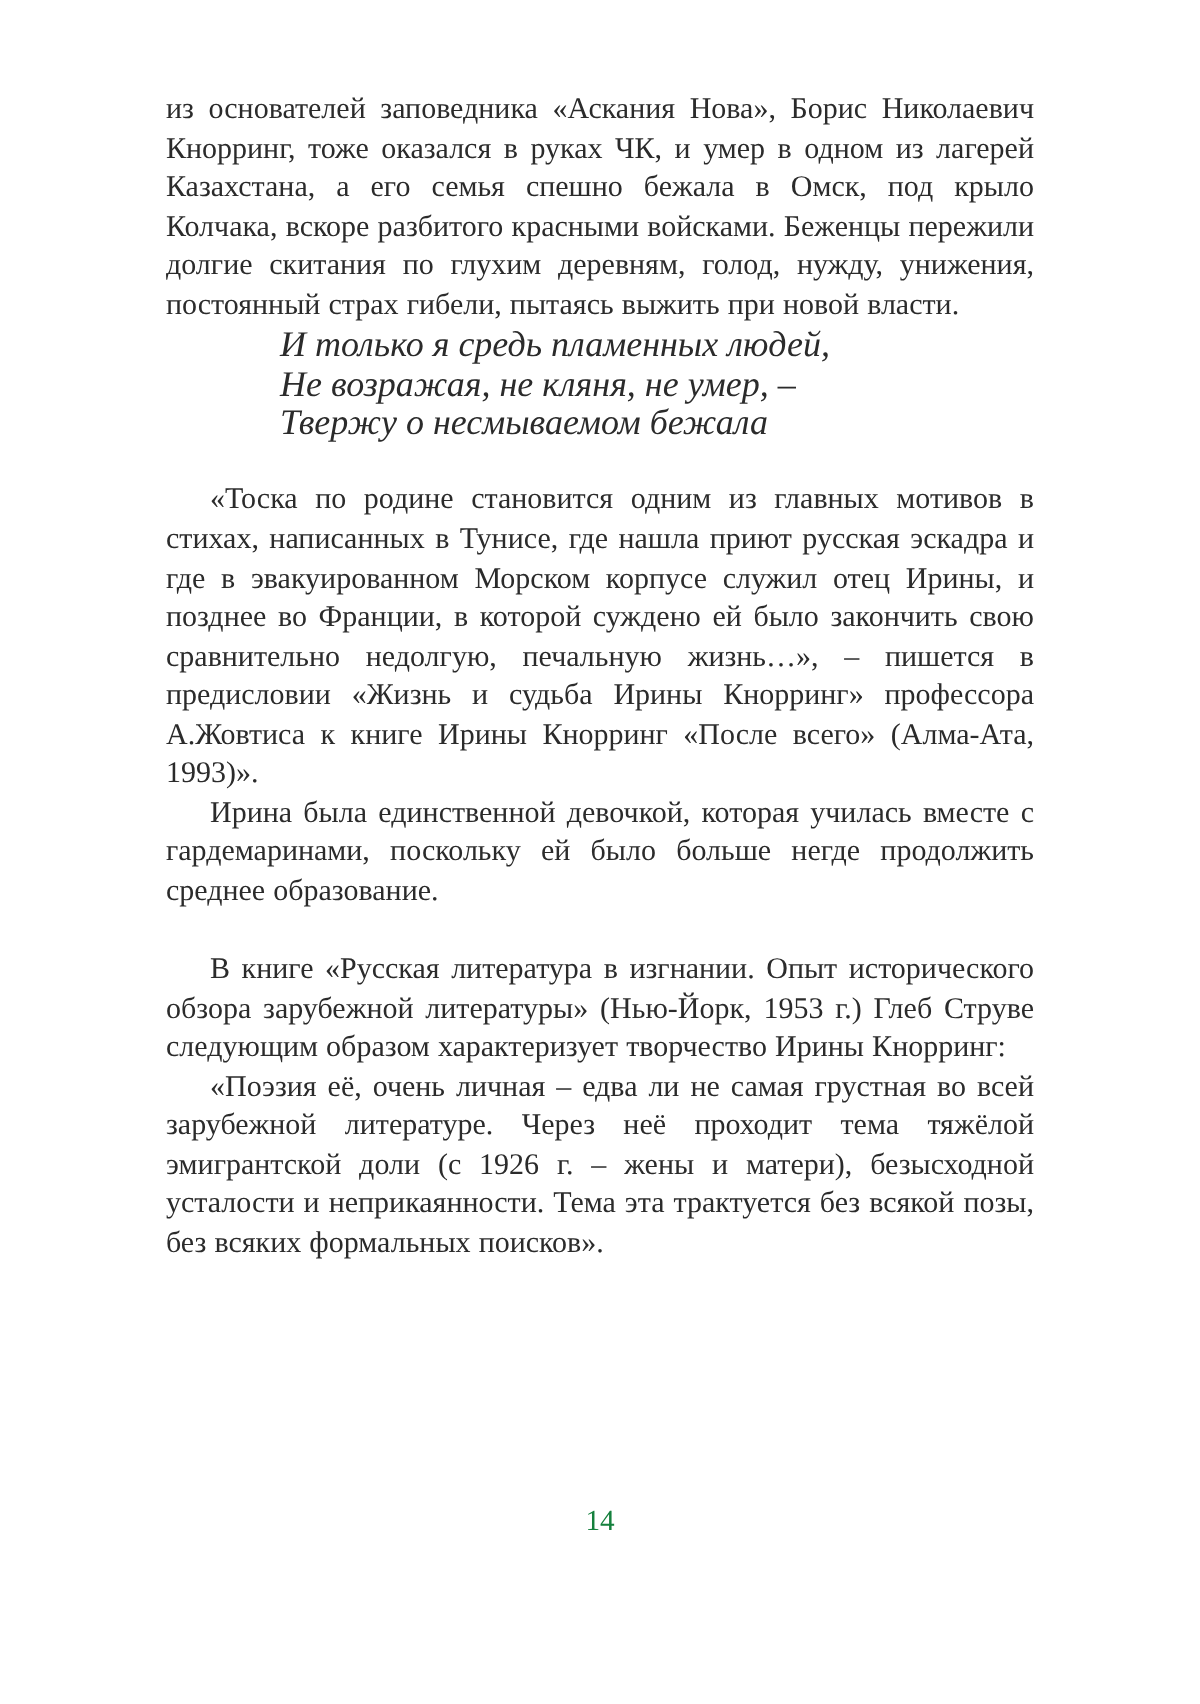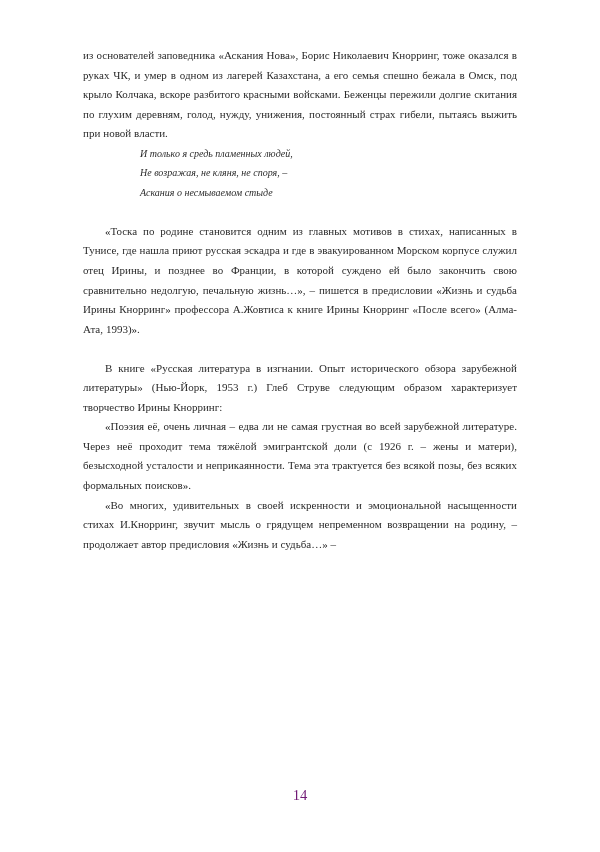--- a/index.html
+++ b/index.html
@@ -21,79 +21,79 @@
     box-sizing: border-box;
   }
   .text-column {
     position: absolute;
     left: 83px;
     top: 46px;
     width: 434px;
   }
   p.body-par {
     margin: 0;
-    font-size: 11px;
+    font-size: 15px;
     line-height: 19.55px;
     text-align: justify;
     text-indent: 22px;
     hyphens: manual;
     -webkit-hyphens: manual;
     word-spacing: 0.02em;
   }
   p.body-par.no-indent {
     text-indent: 0;
   }
   p.body-par.gap-before {
     margin-top: 19.55px;
   }
   .verse {
     margin: 0;
     padding-left: 57px;
   }
   .verse-line {
     margin: 0;
-    font-size: 10px;
+    font-size: 18px;
     line-height: 19.55px;
     font-style: italic;
     text-align: left;
     white-space: nowrap;
   }
   .folio {
     position: absolute;
     left: 0;
-    top: 786px;
+    top: 752px;
     width: 600px;
     text-align: center;
     font-size: 14.6px;
     line-height: 19.55px;
-    color: #701a75;
+    color: #15803d;
   }
 </style>
 </head>
 <body>
 
 <div class="page">
 
   <div class="text-column">
 
     <p class="body-par no-indent">из основателей заповедника «Аскания Нова», Борис Николаевич Кнорринг, тоже оказался в руках ЧК, и умер в одном из лагерей Казахстана, а его семья спешно бежала в Омск, под крыло Колчака, вскоре разбитого красными войсками. Беженцы пережили долгие скитания по глухим деревням, голод, нужду, унижения, постоянный страх гибели, пытаясь выжить при новой власти.</p>
 
 
     <div class="verse">
       <p class="verse-line">И только я средь пламенных людей,</p>
-      <p class="verse-line">Не возражая, не кляня, не споря, –</p>
-      <p class="verse-line">Аскания о несмываемом стыде</p>
+      <p class="verse-line">Не возражая, не кляня, не умер, –</p>
+      <p class="verse-line">Твержу о несмываемом бежала</p>
     </div>
 
     <p class="body-par gap-before">«Тоска по родине становится одним из главных мотивов в стихах, написанных в Тунисе, где нашла приют русская эскадра и где в эвакуированном Морском корпусе служил отец Ирины, и позднее во Франции, в которой суждено ей было закончить свою сравнительно недолгую, печальную жизнь…», – пишется в предисловии «Жизнь и судьба Ирины Кнорринг» профессора А.Жовтиса к книге Ирины Кнорринг «После всего» (Алма-Ата, 1993)».</p>
 
+    <p class="body-par">Ирина была единственной девочкой, которая училась вместе с гардемаринами, поскольку ей было больше негде продолжить среднее образование.</p>
 
     <p class="body-par gap-before">В книге «Русская литература в изгнании. Опыт исторического обзора зарубежной литературы» (Нью-Йорк, 1953 г.) Глеб Струве следующим образом характеризует творчество Ирины Кнорринг:</p>
 
     <p class="body-par">«Поэзия её, очень личная – едва ли не самая грустная во всей зарубежной литературе. Через неё проходит тема тяжёлой эмигрантской доли (с 1926 г. – жены и матери), безысходной усталости и неприкаянности. Тема эта трактуется без всякой позы, без всяких формальных поисков».</p>
 
-    <p class="body-par">«Во многих, удивительных в своей искренности и эмоциональной насыщенности стихах И.Кнорринг, звучит мысль о грядущем непременном возвращении на родину, – продолжает автор предисловия «Жизнь и судьба…» –</p>
 
   </div>
 
   <div class="folio">14</div>
 
 </div>
 
 </body></html>

